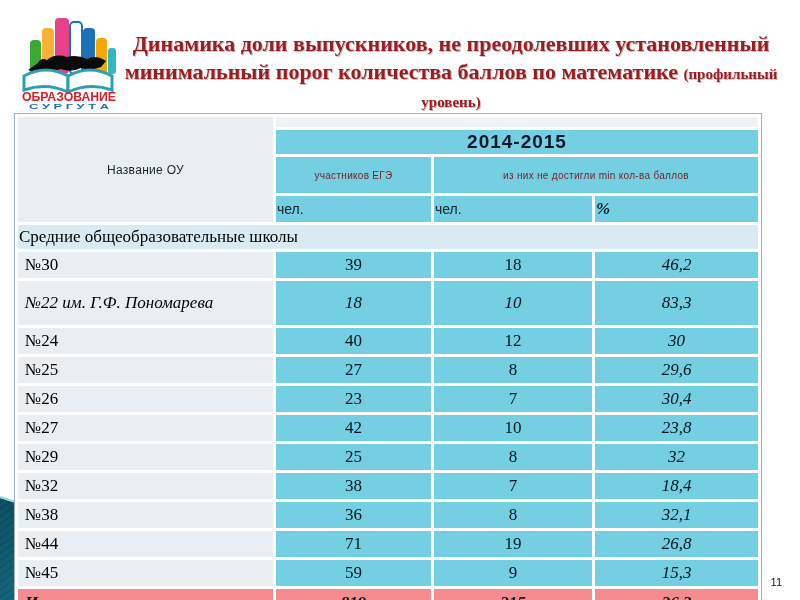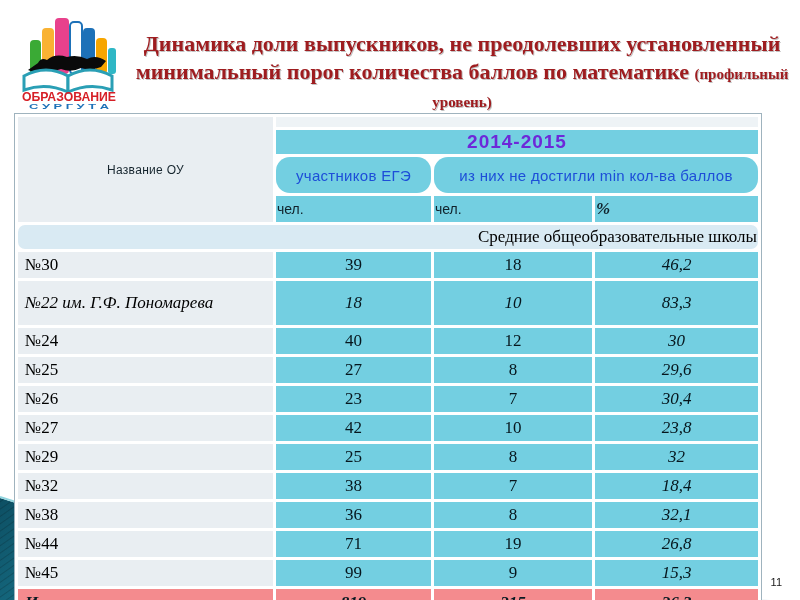--- a/index.html
+++ b/index.html
@@ -4,21 +4,21 @@
 <style>
   html,body { margin:0; padding:0; }
   body { font-family: "Liberation Sans", sans-serif; }
   #slide {
     position: relative; width: 800px; height: 600px;
     background: #ffffff; overflow: hidden;
   }
 
   
   .title-block {
-    position: absolute; left: 124px; top: 30px; width: 676px;
+    position: absolute; left: 113px; top: 30px; width: 676px;
     text-align: center; z-index: 3;
   }
   .title-line {
     font-family: "Liberation Serif", serif;
     font-weight: bold; font-size: 22px; line-height: 1.28;
     color: var(--title-red, #9e1c1f);
     text-shadow: 1px 1px 0 rgba(120,120,120,0.45);
   }
   .title-suffix {
     font-size: 15px; font-weight: bold;
@@ -41,40 +41,39 @@
   }
   td.name-head {
     background: var(--cell-gray, #e9eef2);
     text-align: center; font-size: 12px; color: #16252e;
     letter-spacing: 0.3px;
   }
   td.spacer-cell { background: #eef3f6; height: 8px; }
   td.year-head {
     background: var(--cell-cyan, #72cfe2); height: 20px;
     text-align: center; font-size: 19px; letter-spacing: 1px;
-    color: #6d28d9; font-weight: 600;
+    color: #0f172a; font-weight: 600;
   }
   td.sub-head {
     background: var(--cell-cyan, #72cfe2); height: 34px;
-    text-align: center; font-size: 15px; color: #1d4ed8;
+    text-align: center; font-size: 10px; color: #7f1d1d;
     letter-spacing: 0.3px;
-    border-radius: 14px;
   }
   td.unit-head {
     background: var(--cell-cyan, #72cfe2); height: 24px;
     text-align: left; font-size: 14px; color: #10222b;
   }
   td.unit-percent {
     font-family: "Liberation Serif", serif; font-style: italic;
     font-size: 17px; font-weight: bold;
   }
   td.section-head {
     background: var(--section-blue, #d9eaf3); height: 22px;
-    text-align: right; font-family: "Liberation Serif", serif;
-    font-size: 17px; color: #000; border-radius: 7px;
+    text-align: left; font-family: "Liberation Serif", serif;
+    font-size: 17px; color: #000;
   }
   td.name {
     background: var(--cell-gray, #e9eef2);
     font-family: "Liberation Serif", serif; font-size: 17px;
     color: #000; padding-left: 7px; height: 24px;
   }
   td.data {
     background: var(--cell-cyan, #72cfe2);
     font-family: "Liberation Serif", serif; font-size: 17px;
     color: #06161d; text-align: center; height: 24px;
@@ -215,21 +214,21 @@
           <td class="data percent">32,1</td>
         </tr>
         <tr>
           <td class="name">№44</td>
           <td class="data">71</td>
           <td class="data">19</td>
           <td class="data percent">26,8</td>
         </tr>
         <tr>
           <td class="name">№45</td>
-          <td class="data">99</td>
+          <td class="data">59</td>
           <td class="data">9</td>
           <td class="data percent">15,3</td>
         </tr>
       </tbody>
     <tbody>
       <tr class="total-row">
         <td class="total-label">Итого:</td>
         <td class="total-val">819</td>
         <td class="total-val">215</td>
         <td class="total-val">26,3</td>

